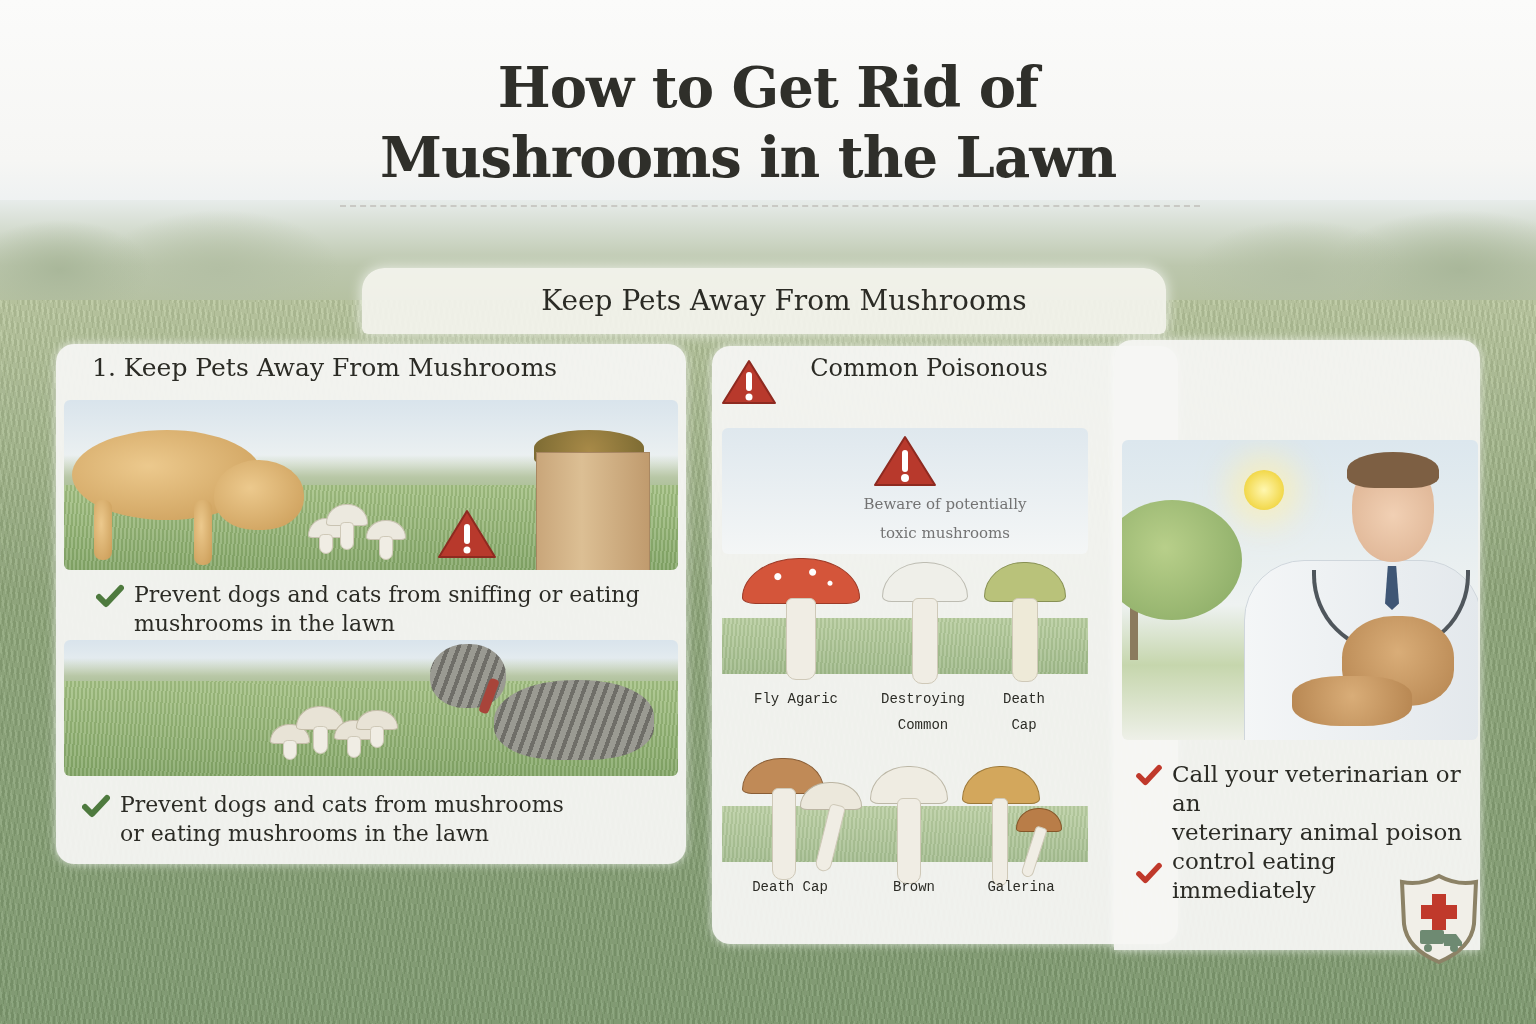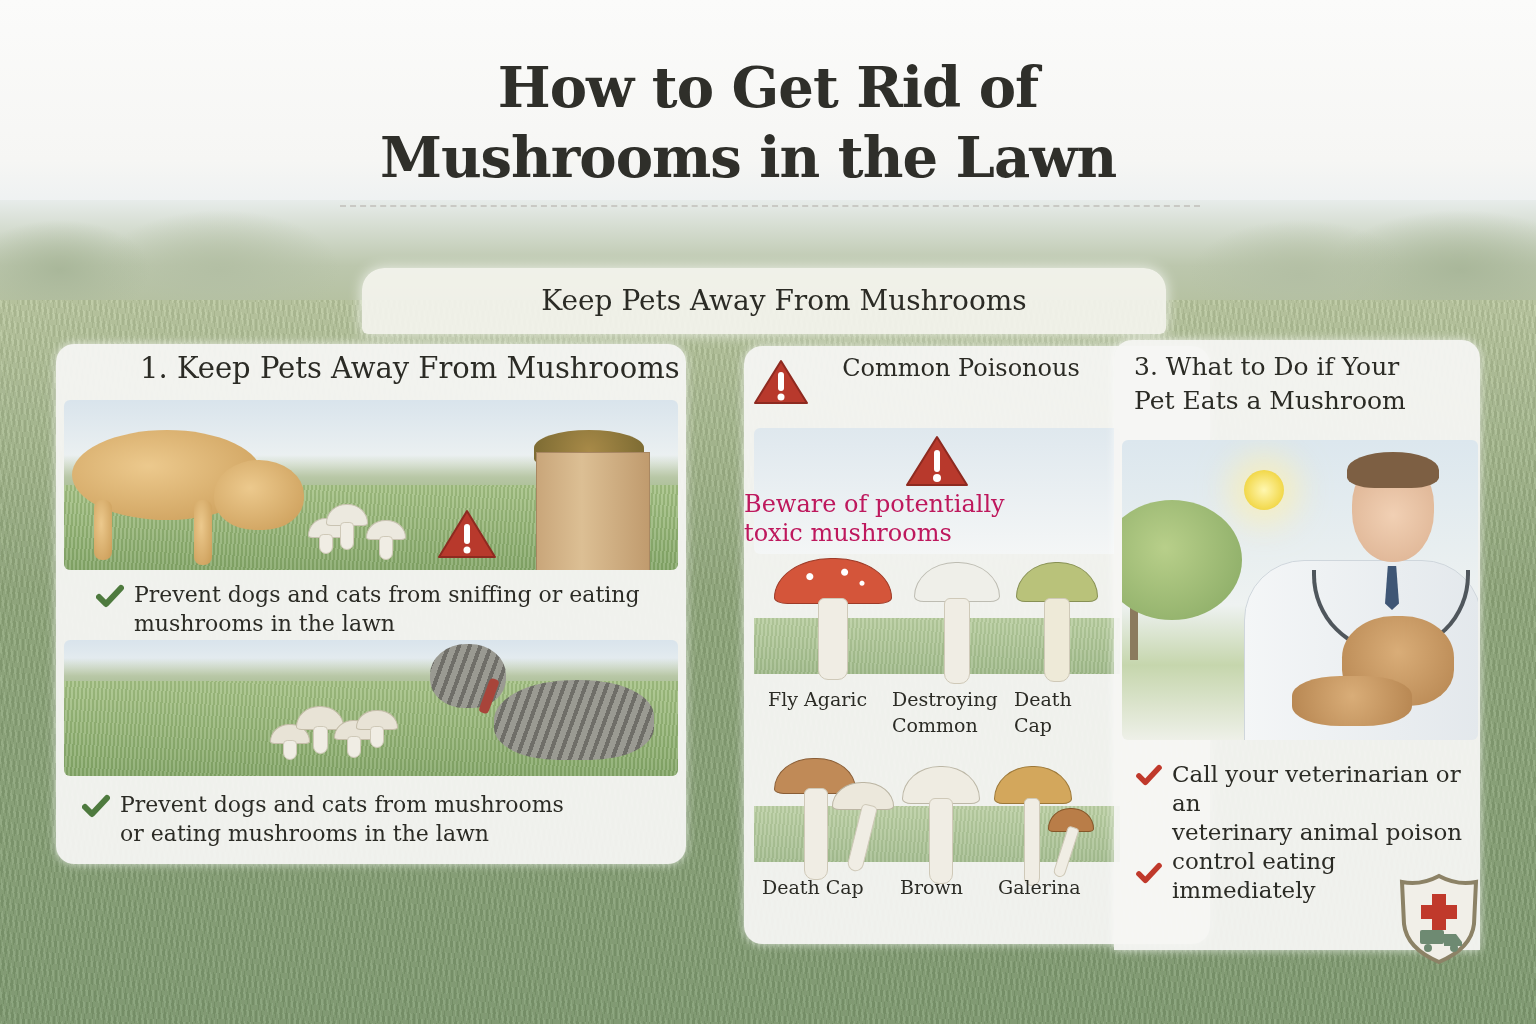--- a/index.html
+++ b/index.html
@@ -33,21 +33,21 @@
 
   .banner { position:absolute; left:362px; top:268px; width:804px; height:66px;
     background:rgba(244,244,238,0.92); border-radius:22px 22px 6px 6px;
     box-shadow:0 0 14px rgba(255,255,255,0.8); }
   .banner-text { position:absolute; left:0; top:16px; width:100%; text-align:center;
     font-size:28px; color:#2b2b25; padding-left:40px; box-sizing:border-box; }
 
   .panel { position:absolute; background:rgba(246,246,243,0.95); border-radius:18px;
     box-shadow:0 0 10px rgba(255,255,255,0.7); }
   .p1 { left:56px; top:344px; width:630px; height:520px; }
-  .p2 { left:744px; top:346px; width:466px; height:598px; }
+  .p2 { left:712px; top:346px; width:466px; height:598px; }
   .p3 { left:1114px; top:340px; width:366px; height:610px; border-radius:18px 18px 0 0; }
 
   .panel-title { position:absolute; font-size:25px; color:#2b2b25; line-height:32px; }
 
   .scene { position:absolute; overflow:hidden; border-radius:6px; }
   .sky { position:absolute; left:0; top:0; width:100%; height:55%;
     background:linear-gradient(#d9e4ec, #eef2f2 70%, #e6ebe0); }
   .treeline { position:absolute; left:0; width:100%; height:22%;
     background:linear-gradient(rgba(176,192,158,0), #b8c7a6 60%, #a9bd94); }
   .grass { position:absolute; left:0; bottom:0; width:100%;
@@ -57,22 +57,22 @@
 
   .mush { position:absolute; }
   .mush .cap { position:absolute; border-radius:50% 50% 12% 12% / 90% 90% 14% 14%; }
   .mush .stem { position:absolute; background:#f0ede4; border-radius:6px 6px 10px 10px;
     border:1px solid #cfc9b8; }
 
   .check-row { position:absolute; display:flex; align-items:flex-start; }
   .check { flex:0 0 auto; font-family:"DejaVu Sans", sans-serif; font-weight:bold; }
   .check-text { font-size:22px; line-height:29px; color:#2b2b25; }
 
-  .mlabel { position:absolute; font-size:19px; line-height:26px; color:#2b2b25; }
-  .beware { position:absolute; left:0; width:100%; font-size:24px; line-height:29px; color:#be185d; }
+  .mlabel { position:absolute; font-size:14px; line-height:26px; text-align:center; color:#2b2b25;font-family:Liberation Mono, monospace; }
+  .beware { position:absolute; left:0; width:100%; text-align:center; font-size:15px; line-height:29px; color:#737373; }
 
   .dog-body { position:absolute; background:radial-gradient(ellipse at 40% 40%, #ecc98d, #c99a55); border-radius:50%; }
   .bag { position:absolute; background:linear-gradient(90deg,#c9a67a,#dcbf94 40%,#c09b6e); border:1px solid #a88762; }
   .leaves { position:absolute; background:radial-gradient(circle at 50% 60%, #a88a48, #7b6a32); border-radius:50% 50% 20% 20%; }
   .cat-body { position:absolute; background:repeating-linear-gradient(110deg, #9a9a92 0 6px, #6f6e68 6px 10px); border-radius:50% 45% 40% 40%; }
 
   .sun { position:absolute; width:40px; height:40px; border-radius:50%;
     background:radial-gradient(circle, #fff7b0, #f2d84a 70%); box-shadow:0 0 30px 16px rgba(255,240,170,0.6); }
   .tree-crown { position:absolute; border-radius:50%; background:radial-gradient(circle at 45% 40%, #b8cf8a, #86a862); }
   .tree-trunk { position:absolute; background:#8b7b5e; }
@@ -95,21 +95,21 @@
 <h1 class="main-title" style="margin:0;">
   <span>How to Get Rid of</span>
   <span class="l2">Mushrooms in the Lawn</span>
 </h1>
 
 <div class="banner">
   <div class="banner-text">Keep Pets Away From Mushrooms</div>
 </div>
 
 <div class="panel p1">
-  <div class="panel-title" style="left:36px; top:8px; font-size:29px;margin-left:48px;">1. Keep Pets Away From Mushrooms</div>
+  <div class="panel-title" style="left:36px; top:8px; font-size:25px;">1. Keep Pets Away From Mushrooms</div>
 
   <div class="scene" style="left:8px; top:56px; width:614px; height:170px;">
     <div class="sky"></div>
     <div class="treeline" style="top:55px;"></div>
     <div class="grass" style="height:85px;"></div>
     <div class="dog-body" style="left:8px; top:30px; width:190px; height:90px;"></div>
     <div class="dog-body" style="left:150px; top:60px; width:90px; height:70px; border-radius:50% 50% 45% 45%;"></div>
     <div class="dog-body" style="left:30px; top:100px; width:18px; height:60px; border-radius:8px;"></div>
     <div class="dog-body" style="left:130px; top:100px; width:18px; height:65px; border-radius:8px;"></div>
     <div class="mush" style="left:244px; top:118px;">
@@ -243,24 +243,20 @@
     <div class="stem" style="left:30px; top:32px; width:14px; height:86px;"></div>
     <div class="cap" style="left:54px; top:42px; width:44px; height:22px; background:#b97d48; border:1px solid #855629;"></div>
     <div class="stem" style="left:66px; top:60px; width:10px; height:50px; transform:rotate(18deg);"></div>
   </div>
   <div class="mlabel" style="left:18px; top:528px; width:120px;">Death Cap</div>
   <div class="mlabel" style="left:156px; top:528px; width:92px;">Brown</div>
   <div class="mlabel" style="left:254px; top:528px; width:110px;">Galerina</div>
 </div>
 
 <div class="panel p3">
-  <div class="panel-title" style="left:20px; top:10px; font-size:25px; line-height:34px;">
-    <div>3. What to Do if Your</div>
-    <div>Pet Eats a Mushroom</div>
-  </div>
 
   <div class="scene" style="left:8px; top:100px; width:356px; height:300px;">
     <div style="position:absolute; inset:0; background:linear-gradient(#dce7ee, #eef2f1 55%, #c6d6ad 75%, #eef0e8);"></div>
     <div class="sun" style="left:122px; top:30px;"></div>
     <div class="tree-trunk" style="left:8px; top:150px; width:8px; height:70px;"></div>
     <div class="tree-crown" style="left:-20px; top:60px; width:140px; height:120px;"></div>
     <div class="vet-coat" style="left:122px; top:120px; width:236px; height:190px;"></div>
     <div class="vet-tie" style="left:263px; top:126px; width:14px; height:44px; clip-path:polygon(20% 0,80% 0,100% 85%,50% 100%,0 85%);"></div>
     <div class="vet-head" style="left:230px; top:18px; width:82px; height:104px;"></div>
     <div class="vet-hair" style="left:225px; top:12px; width:92px; height:36px;"></div>

